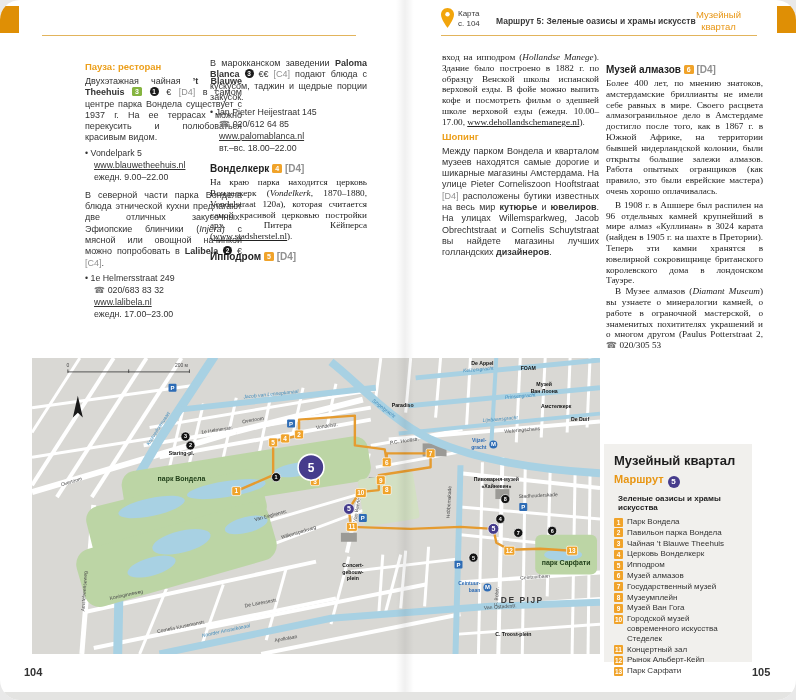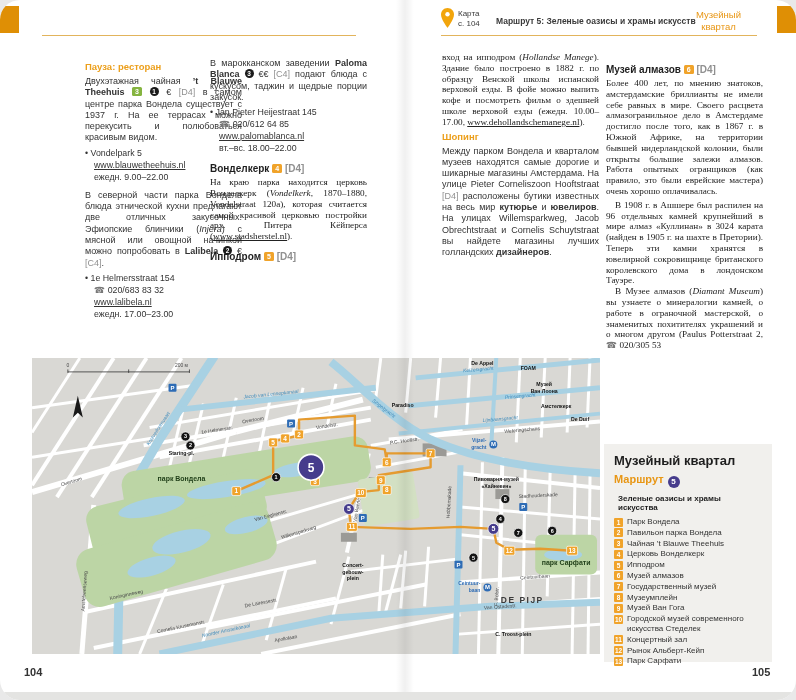--- a/index.html
+++ b/index.html
@@ -41,21 +41,21 @@
   .lbl.b{font-weight:bold;fill:#111;font-size:5.2px;}
   .lbl.district{font-weight:bold;font-size:8.5px;letter-spacing:1.5px;fill:#3a3a3a;}
   .lbl.park{font-weight:bold;font-size:7px;fill:#1e3d17;}
   .lbl.m{font-weight:bold;fill:#2E6CB5;font-size:5px;}
   .mnum{font-size:6.5px;font-weight:bold;fill:#fff;}
   .cnum{font-size:5.5px;font-weight:bold;fill:#fff;}
   .rnum-big{font-size:12px;font-weight:bold;fill:#fff;}
   .rnum{font-size:7px;font-weight:bold;fill:#fff;}
   .pik{font-size:6px;font-weight:bold;fill:#fff;}
 
-  .sidebar{position:absolute;left:604px;top:444px;width:168px;height:218px;background:#F1F0ED;
+  .sidebar{position:absolute;left:604px;top:444px;width:148px;height:218px;background:#F1F0ED;
            padding:9px 10px;box-sizing:border-box;}
   .sb-title{font-size:13px;font-weight:bold;color:#1e1e1e;}
   .sb-route{font-size:11px;font-weight:bold;color:#E89614;margin-top:5px;}
   .sb-route .num{display:inline-block;width:12px;height:12px;border-radius:50%;background:#463C8C;color:#fff;
                  font-size:8px;text-align:center;line-height:12px;margin-left:4px;vertical-align:-1px;}
   .sb-sub{font-size:8px;font-weight:bold;color:#1e1e1e;margin:6px 4px 5px;}
   .sb-item{display:flex;gap:4px;margin-bottom:1px;font-size:8px;line-height:9.8px;color:#333;}
   .sb-badge{flex:0 0 auto;width:9px;height:9px;background:#F0A32A;color:#fff;font-size:6.5px;font-weight:bold;
             text-align:center;line-height:9.5px;border-radius:1px;margin-top:0.5px;}
   .pagenum{position:absolute;font-size:11px;font-weight:bold;color:#333;}
@@ -87,21 +87,21 @@
   <div class="col" style="left:45px;top:58px;width:157px;margin-left:40px;">
       <div class="horange">Пауза: ресторан</div>
       <div class="para sans"><span class="">Двухэтажная чайная </span><span class="b">’t Blauwe Theehuis </span><span class="bsq green">3</span><span class=""> </span><span class="bci">1</span><span class=""> € </span><span class="c-gray">[D4]</span><span class=""> в самом центре парка Вондела существует с 1937 г. На ее террасах можно перекусить и полюбоваться красивым видом.</span></div>
       <div class="info">
         <div class="iline"><span class="">• Vondelpark 5</span></div>
         <div class="iline ind"><span class="u">www.blauwetheehuis.nl</span></div>
         <div class="iline ind"><span class="">ежедн. 9.00–22.00</span></div>
       </div>
       <div class="para sans"><span class="">В северной части парка Вондела блюда этнической кухни предлагают две отличных закусочных. Эфиопские блинчики (</span><span class="i">Injera</span><span class="">) с мясной или овощной начинкой можно попробовать в </span><span class="b">Lalibela </span><span class="bci">2</span><span class=""> € </span><span class="c-gray">[C4]</span><span class="">.</span></div>
       <div class="info">
-        <div class="iline"><span class="">• 1e Helmersstraat 154</span></div>
+        <div class="iline"><span class="">• 1e Helmersstraat 249</span></div>
         <div class="iline ind"><span class="ph">☎</span><span class=""> 020/683 83 32</span></div>
         <div class="iline ind"><span class="u">www.lalibela.nl</span></div>
         <div class="iline ind"><span class="">ежедн. 17.00–23.00</span></div>
       </div>
     </div>
   <div class="col" style="left:210px;top:58px;width:157px;">
       <div class="para sans"><span class="">В марокканском заведении </span><span class="b">Paloma Blanca </span><span class="bci">3</span><span class=""> €€ </span><span class="c-gray">[C4]</span><span class=""> подают блюда с кускусом, таджин и щедрые порции закусок.</span></div>
       <div class="info">
         <div class="iline"><span class="">• Jan Pieter Heijestraat 145</span></div>
         <div class="iline ind"><span class="ph">☎</span><span class=""> 020/612 64 85</span></div>

